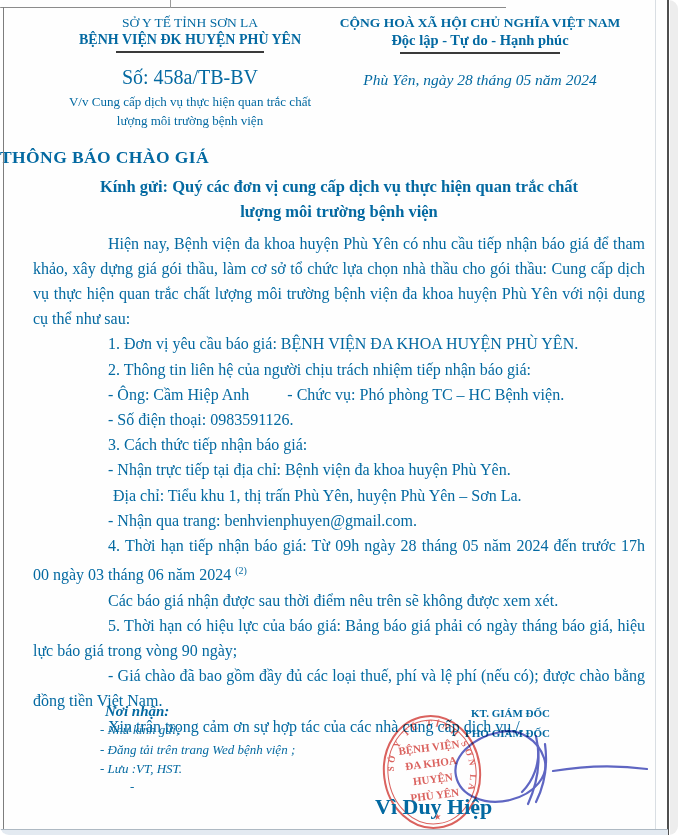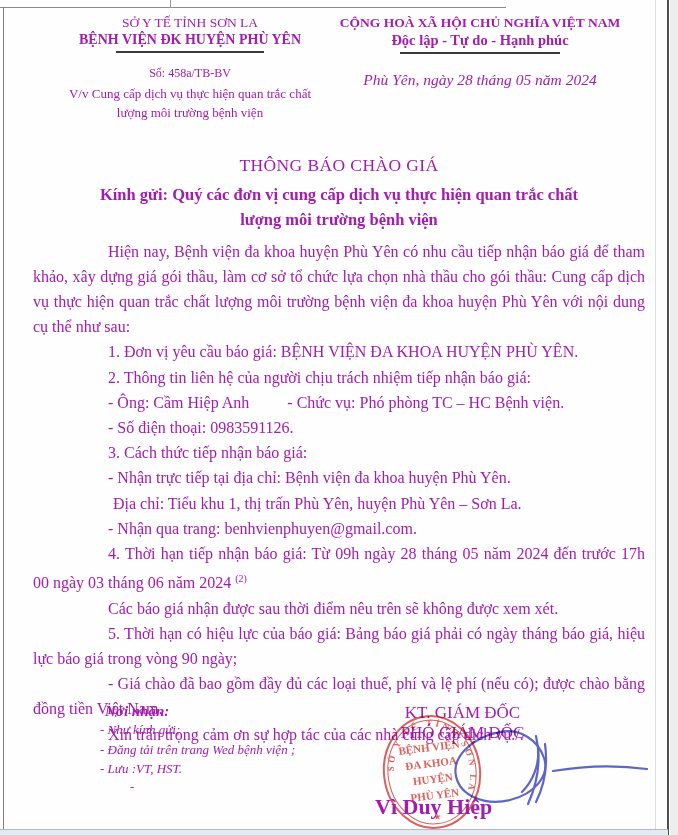--- a/index.html
+++ b/index.html
@@ -1,65 +1,66 @@
 <!DOCTYPE html>
 <html><head>
 <meta charset="utf-8">
 <style>
   html,body{margin:0;padding:0;background:#ffffff;}
   .page{
     position:relative;
     width:678px;height:835px;
     background:#fefefe;
     font-family:"Liberation Serif","DejaVu Serif",serif;
-    color:#a21caf;
+    color:#0369a1;
     overflow:hidden;
     box-sizing:border-box;
     padding-top:14px;
+    border-radius:9px;
   }
   
   .art{position:absolute;}
   .art-top-line{left:0;top:7px;width:506px;height:1px;background:#8b8b8b;}
   .art-top-tick{left:170px;top:0;width:1px;height:8px;background:#9a9a9a;}
   .art-left-line{left:3px;top:7px;bottom:0;width:1px;background:#7d7d7d;}
   .art-right-faint{left:655px;top:0;bottom:0;width:1px;background:#d9dee3;}
   .art-right-dark{left:667px;top:0;bottom:0;width:2px;background:#4f4f4f;}
   .art-right-band{left:670px;top:0;bottom:0;right:0;background:#ededed;}
   .art-bottom{left:0;right:10px;bottom:0;height:5px;background:#e3eaf1;border-top:1px solid #aeb9c3;}
 
   .header{display:flex;}
   .h-left{width:280px;margin-left:50px;text-align:center;}
   .h-right{width:300px;text-align:center;}
   .h-dept{font-size:13.5px;line-height:17px;}
   .h-org{font-size:14px;line-height:17px;font-weight:bold;}
   .h-rule{width:148px;height:1.5px;background:#3a3a3a;margin:3px auto 0;}
-  .h-num{font-size:12px;margin-top:13px;}
+  .h-num{font-size:20px;margin-top:13px;}
   .h-subject{font-size:13px;line-height:19px;width:245px;margin:3px auto 0;}
   .h-motto1{font-size:13.5px;line-height:17px;font-weight:bold;}
   .h-motto2{font-size:14.5px;line-height:18px;font-weight:bold;}
   .h-date{font-size:15.5px;font-style:italic;margin-top:17px;}
 
-  .title{margin-top:33px;text-align:center;font-weight:normal;font-size:17.5px;letter-spacing:.4px;}
+  .title{margin-top:17px;text-align:left;font-weight:bold;font-size:17.5px;letter-spacing:.4px;}
   .salutation{width:520px;margin:6px auto 0;text-align:center;font-weight:bold;font-size:16.5px;line-height:25px;}
 
   .body{margin:7px 33px 0;font-size:16px;line-height:25.2px;}
   .body p{margin:0;}
   .para{text-indent:75px;text-align:justify;}
   .ind{padding-left:75px;}
   .ind2{padding-left:80px;}
   .gap{margin-left:38px;}
   .sup{vertical-align:super;font-size:10px;}
 
   .footer{position:absolute;left:0;top:695px;right:0;height:140px;}
   .recipients{position:absolute;left:100px;top:8px;}
   .recipients-label{font-weight:bold;font-style:italic;font-size:15px;margin-left:5px;}
   .recipients-item{font-style:italic;font-size:13px;line-height:19.5px;}
   .recipients-dash{font-style:italic;font-size:13px;margin-left:30px;}
-  .sign-titles{position:absolute;left:375px;top:8px;width:175px;text-align:center;
-               font-weight:normal;font-size:17px;line-height:20px;}
+  .sign-titles{position:absolute;left:375px;top:8px;width:175px;text-align:right;
+               font-weight:bold;font-size:11px;line-height:20px;}
   .signer-name{position:absolute;left:375px;top:99px;width:175px;text-align:left;
                font-weight:bold;font-size:22px;}
   .stamp-svg{position:absolute;left:352px;top:15px;mix-blend-mode:multiply;opacity:.92;}
   .sig-svg{position:absolute;left:440px;top:25px;mix-blend-mode:multiply;opacity:.9;}
 </style>
 </head>
 <body>
 
 <div class="page">
 

